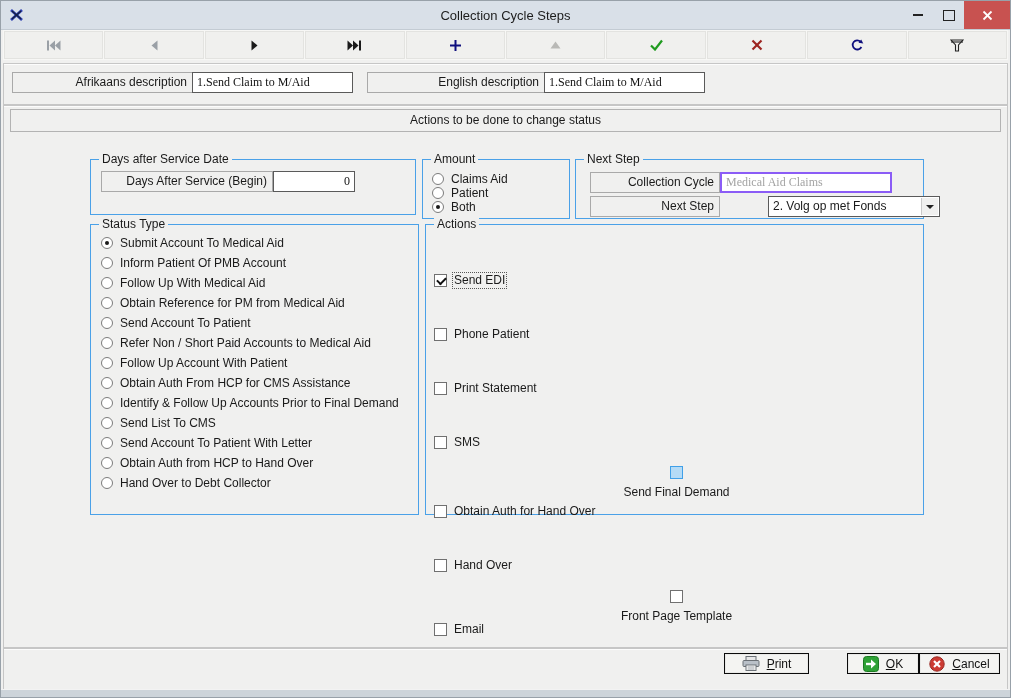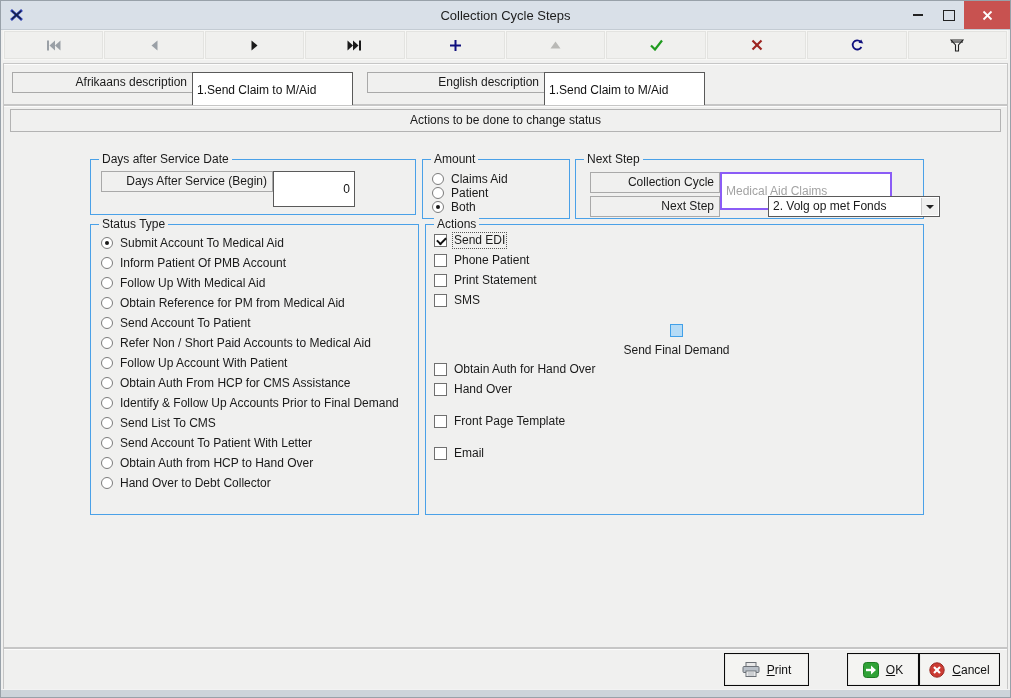--- a/index.html
+++ b/index.html
@@ -23,21 +23,21 @@
     display:flex;gap:1px;padding:1px 1px;box-sizing:border-box;}
   .tool-btn{flex:1;background:#f0f0ee;border:1px solid #e3e3e0;display:flex;align-items:center;
     justify-content:center;padding:0;cursor:default;}
   
   .desc-panel{position:absolute;top:62px;left:2px;right:2px;height:40px;background:#f0f0ef;
     border:1px solid #c6c6c6;box-shadow:inset 0 1px 0 #fcfcfc;}
   .field-label{position:absolute;box-sizing:border-box;height:21px;line-height:19px;
     background:#f0f0ef;border:1px solid #a9a9a9;text-align:right;padding:0 5px 0 2px;
     white-space:nowrap;overflow:hidden;}
   .text-input{position:absolute;box-sizing:border-box;height:21px;background:#fff;
-    border:1px solid #5a5a5a;padding:17px 4px;font-family:Liberation Sans, sans-serif;
+    border:1px solid #5a5a5a;padding:8px 4px;font-family:Liberation Serif, serif;
     font-size:12px;color:#111;outline:none;}
   .lbl-af{left:8px;top:8px;width:181px;}
   .inp-af{left:188px;top:8px;width:161px;}
   .lbl-en{left:363px;top:8px;width:178px;}
   .inp-en{left:540px;top:8px;width:161px;}
   
   .main-panel{position:absolute;top:104px;left:2px;right:2px;height:541px;background:#f0f0ef;
     border:1px solid #c6c6c6;box-shadow:inset 0 1px 0 #fcfcfc;}
   .header-bar{position:absolute;left:6px;right:6px;top:3px;height:23px;box-sizing:border-box;
     border:1px solid #b3b3b3;background:#f0f0ef;text-align:center;line-height:21px;}
@@ -70,27 +70,27 @@
   .checkbox{width:13px;height:13px;border:1px solid #707070;background:#fff;box-sizing:border-box;
     position:relative;flex:0 0 auto;}
   .checkbox.checked::after{content:"";position:absolute;left:2px;top:2px;width:7px;height:4px;
     border-left:2px solid #111;border-bottom:2px solid #111;transform:rotate(-45deg);}
   .checkbox.highlight{background:#b5dbf6;border-color:#41a0e8;}
   .amount-list{position:absolute;left:9px;top:12px;right:4px;}
   .amount-list .opt-row{height:14px;}
   .status-list{position:absolute;left:10px;top:8px;right:4px;}
   .status-list .opt-row{height:20px;}
   .action-list{position:absolute;left:8px;top:8px;right:4px;}
-  .action-list .opt-row{height:14px;margin-bottom:6px;}
+  .action-list .opt-row{height:14px;margin-bottom:6px;margin-top:40px;}
   .opt-text{line-height:13px;}
   .opt-text.focused{outline:1px dotted #555;outline-offset:1px;}
   
   .footer{position:absolute;top:647px;left:2px;right:2px;height:43px;background:#f0f0ef;
     border:1px solid #c6c6c6;box-shadow:inset 0 1px 0 #fcfcfc;}
-  .dlg-btn{position:absolute;top:4px;height:33px;box-sizing:border-box;background:#f4f4f2;
+  .dlg-btn{position:absolute;top:4px;height:21px;box-sizing:border-box;background:#f4f4f2;
     border:1px solid #0a0a0a;box-shadow:inset 0 0 0 1px #e9e9e7;display:flex;align-items:center;
     justify-content:center;gap:7px;font-family:"Liberation Sans",sans-serif;font-size:12px;
     color:#111;cursor:default;}
   .btn-print{left:720px;width:85px;}
   .btn-ok{left:843px;width:72px;}
   .btn-cancel{left:915px;width:81px;}
   .btn-label{display:inline-block;}
   .btn-label::first-letter{text-decoration:underline;}
   .bottom-strip{position:absolute;bottom:0;left:0;right:0;height:7px;background:#cdd4da;
     border-top:1px solid #f3f3f3;}
@@ -316,21 +316,21 @@
             <span class="opt-text">Send Final Demand</span>
           </div>
           <div class="opt-row" style="margin-top: 24px;">
             <span class="checkbox"></span>
             <span class="opt-text">Obtain Auth for Hand Over</span>
           </div>
           <div class="opt-row">
             <span class="checkbox"></span>
             <span class="opt-text">Hand Over</span>
           </div>
-          <div class="opt-row" style="margin-top: 18px;">
+          <div class="opt-row" style="margin-top: 18px; flex-direction: column;">
             <span class="checkbox"></span>
             <span class="opt-text">Front Page Template</span>
           </div>
           <div class="opt-row" style="margin-top: 18px;">
             <span class="checkbox"></span>
             <span class="opt-text">Email</span>
           </div>
         </div>
     </div>
   </div>

